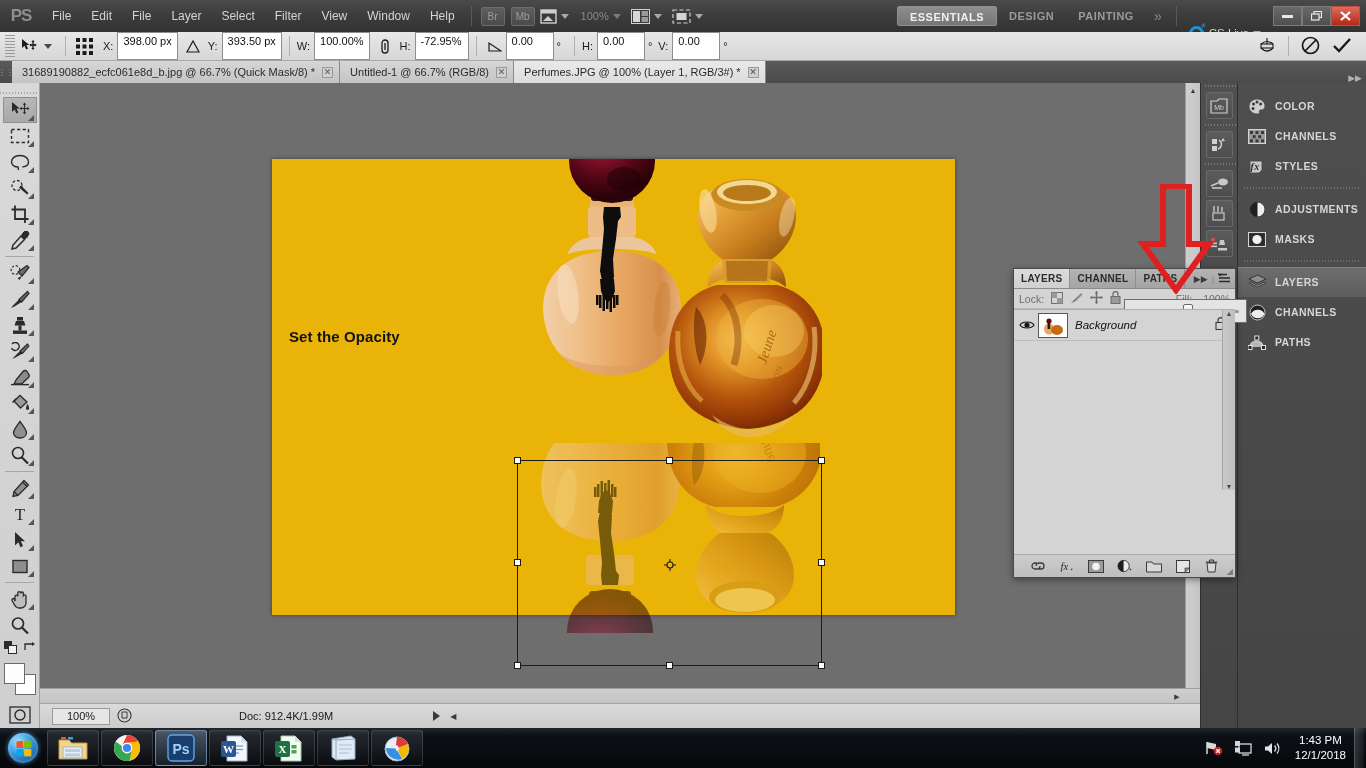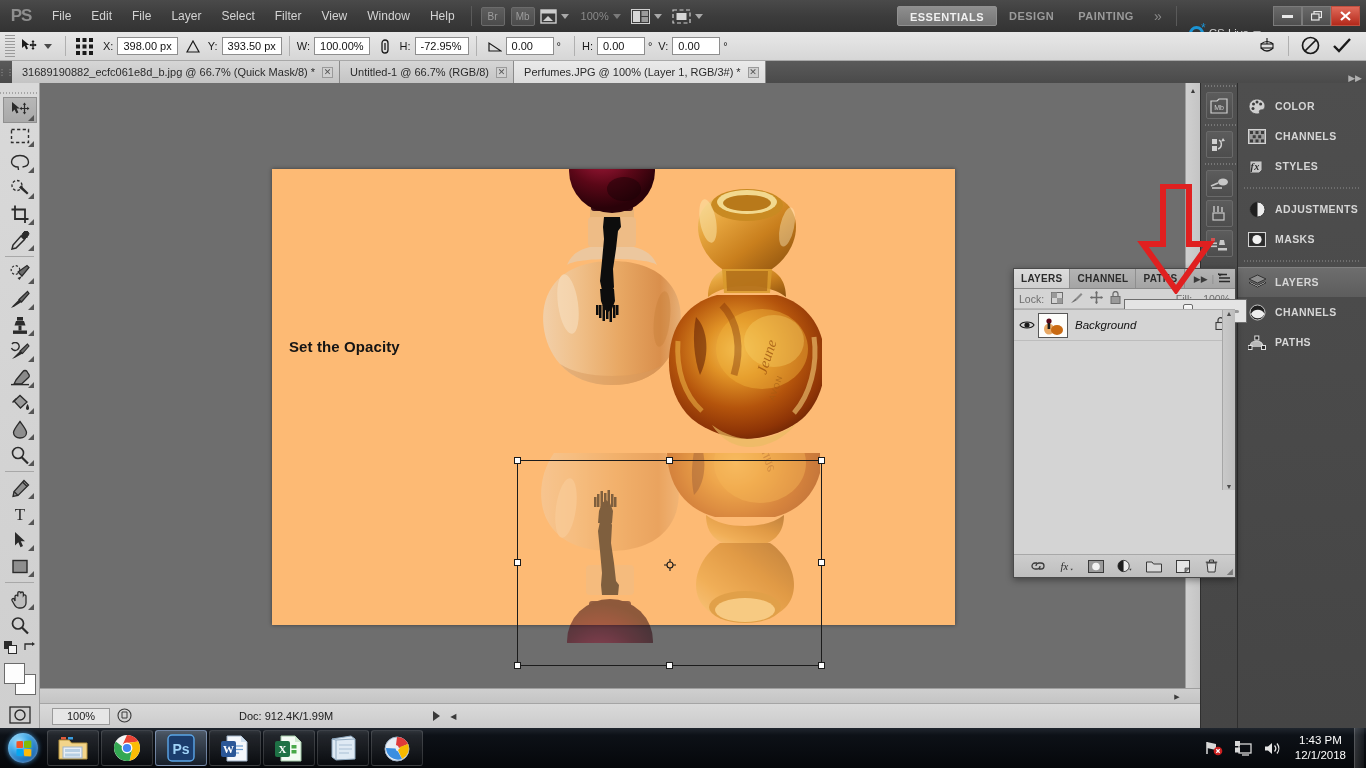--- a/index.html
+++ b/index.html
@@ -75,21 +75,21 @@
     border-bottom: 1px solid #a8a8a8;
     display: flex; align-items: center; font-size: 11px; color: #1a1a1a;
   }
   .grip { width: 10px; height: 22px; margin: 0 3px 0 5px;
     background-image: repeating-linear-gradient(to bottom,#9a9a9a 0 1px,transparent 1px 3px);
     background-size: 2px 100%; background-repeat: repeat-x; background-position: 2px 0;
   }
   .ob-sep { width: 1px; height: 20px; background: #b0b0b0; margin: 0 7px; }
   .ob-lbl { margin-right: 4px; font-size: 11px; }
   .ob-field {
-    background: #fff; border: 1px solid #8e8e8e; height: 18px; line-height: 16px;
+    background: #fff; border: 1px solid #8e8e8e; height: 28px; line-height: 16px;
     padding: 0 5px; font-size: 11px; color: #111; min-width: 54px; text-align: left;
   }
   .ob-unit { margin: 0 6px 0 3px; font-size: 11px; }
   .ob-tool-icon {
     width: 22px; height: 22px; display: flex; align-items: center; justify-content: center;
   }
   .commit-icons { display: flex; align-items: center; gap: 12px; margin-left: auto; margin-right: 14px; }
 
   
   .tabbar {
@@ -137,22 +137,22 @@
   .cs-fore { position: absolute; left: 1px; top: 1px; width: 21px; height: 21px; background: #fdfdfd; border: 1px solid #6b6b6b; }
   .cs-back { position: absolute; left: 12px; top: 12px; width: 21px; height: 21px; background: #ffffff; border: 1px solid #6b6b6b; }
   .cs-mini { display:flex; justify-content:center; gap:6px; margin-top:2px;}
 
   
   .canvasarea {
     position: absolute; left: 40px; top: 83px; width: 1160px; height: 620px;
     background: #6e6e6e;
   }
   .document {
-    position: absolute; left: 232px; top: 86px; width: 683px; height: 456px;
-    background: #fdba74; box-shadow: 0 0 4px rgba(0,0,0,0.45);
+    position: absolute; left: 232px; top: 76px; width: 683px; height: 456px;
+    background: #eab308; box-shadow: 0 0 4px rgba(0,0,0,0.45);
   }
   .doc-caption {
     position: absolute; left: 17px; top: 169px; font-size: 15px; font-weight: bold; color: #141414;
     letter-spacing: 0.1px;
   }
   .bottles { position: absolute; left: 240px; top: 0px; width: 310px; height: 290px; }
   .refl-wrap {
     position: absolute; left: 238px; top: 284px; width: 310px; height: 190px;
     overflow: hidden;
   }

